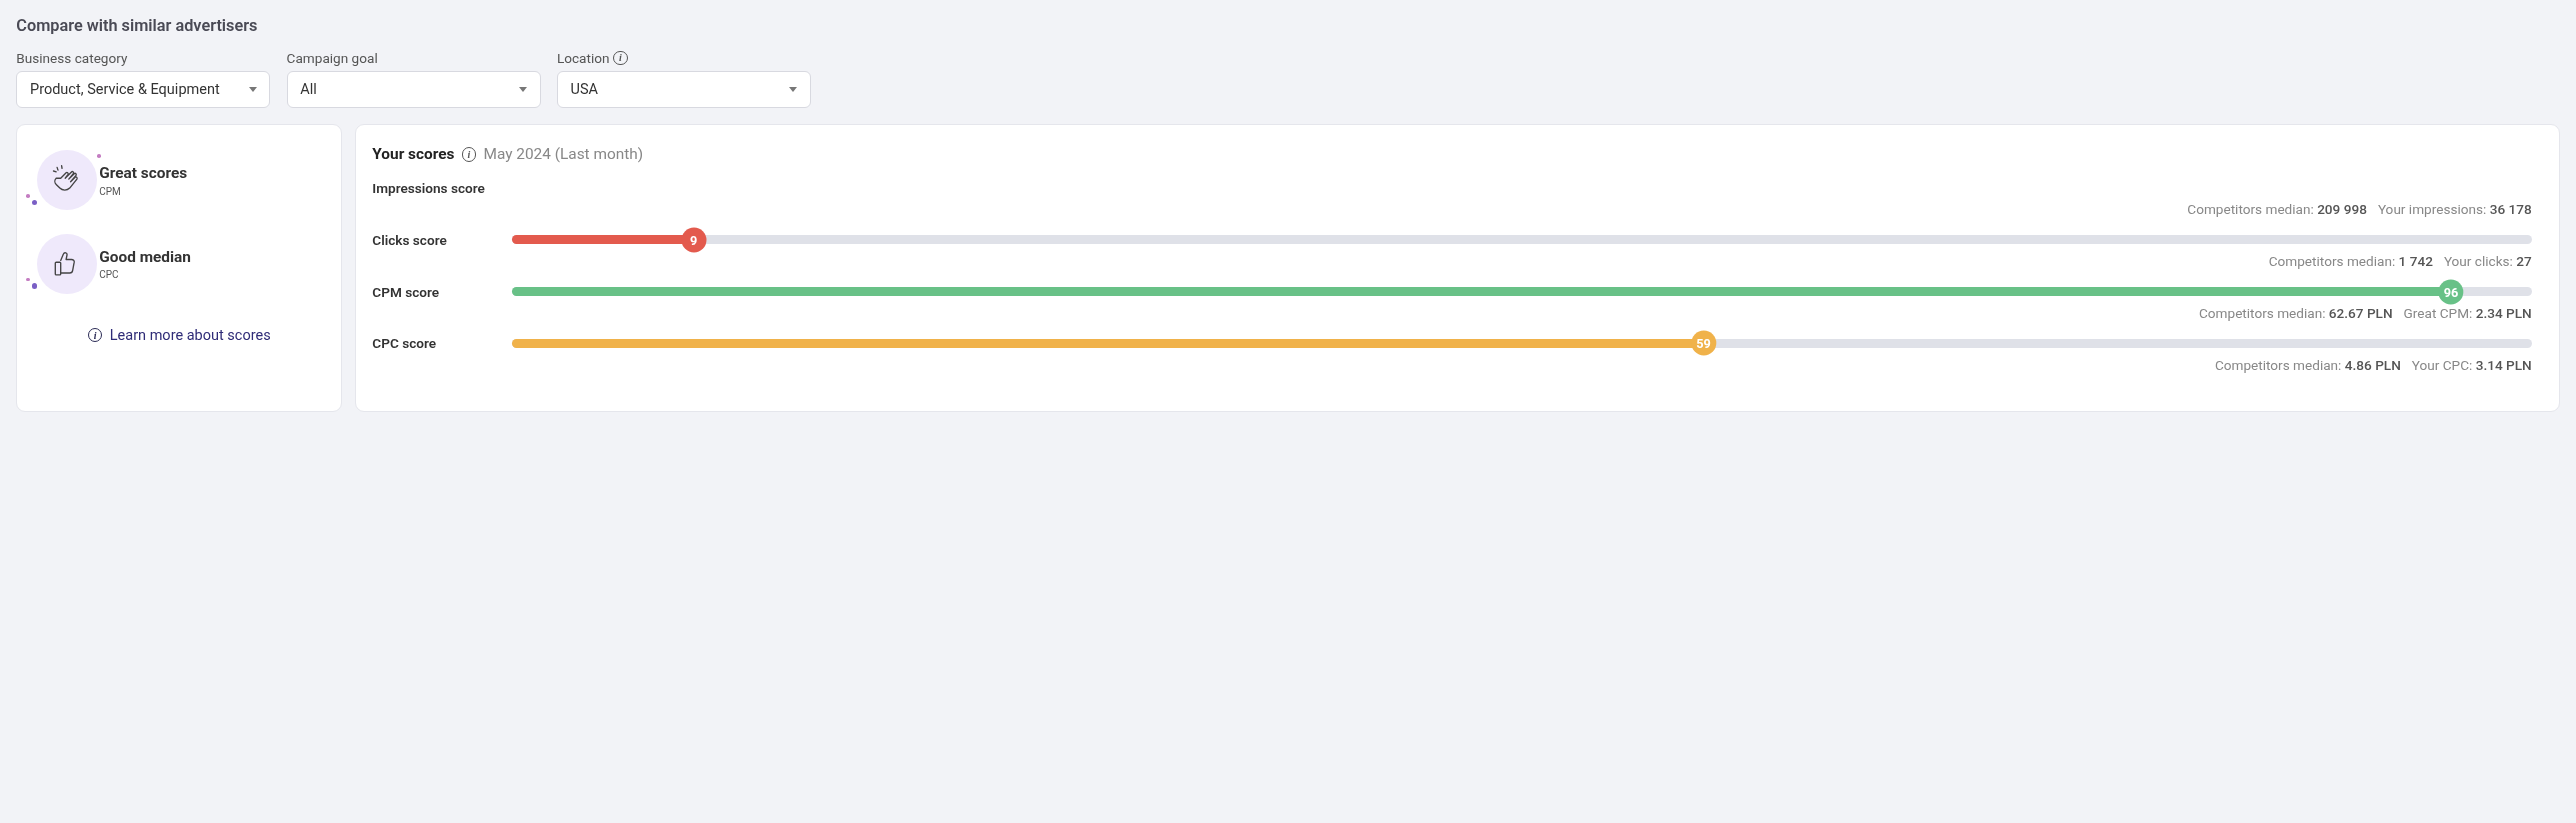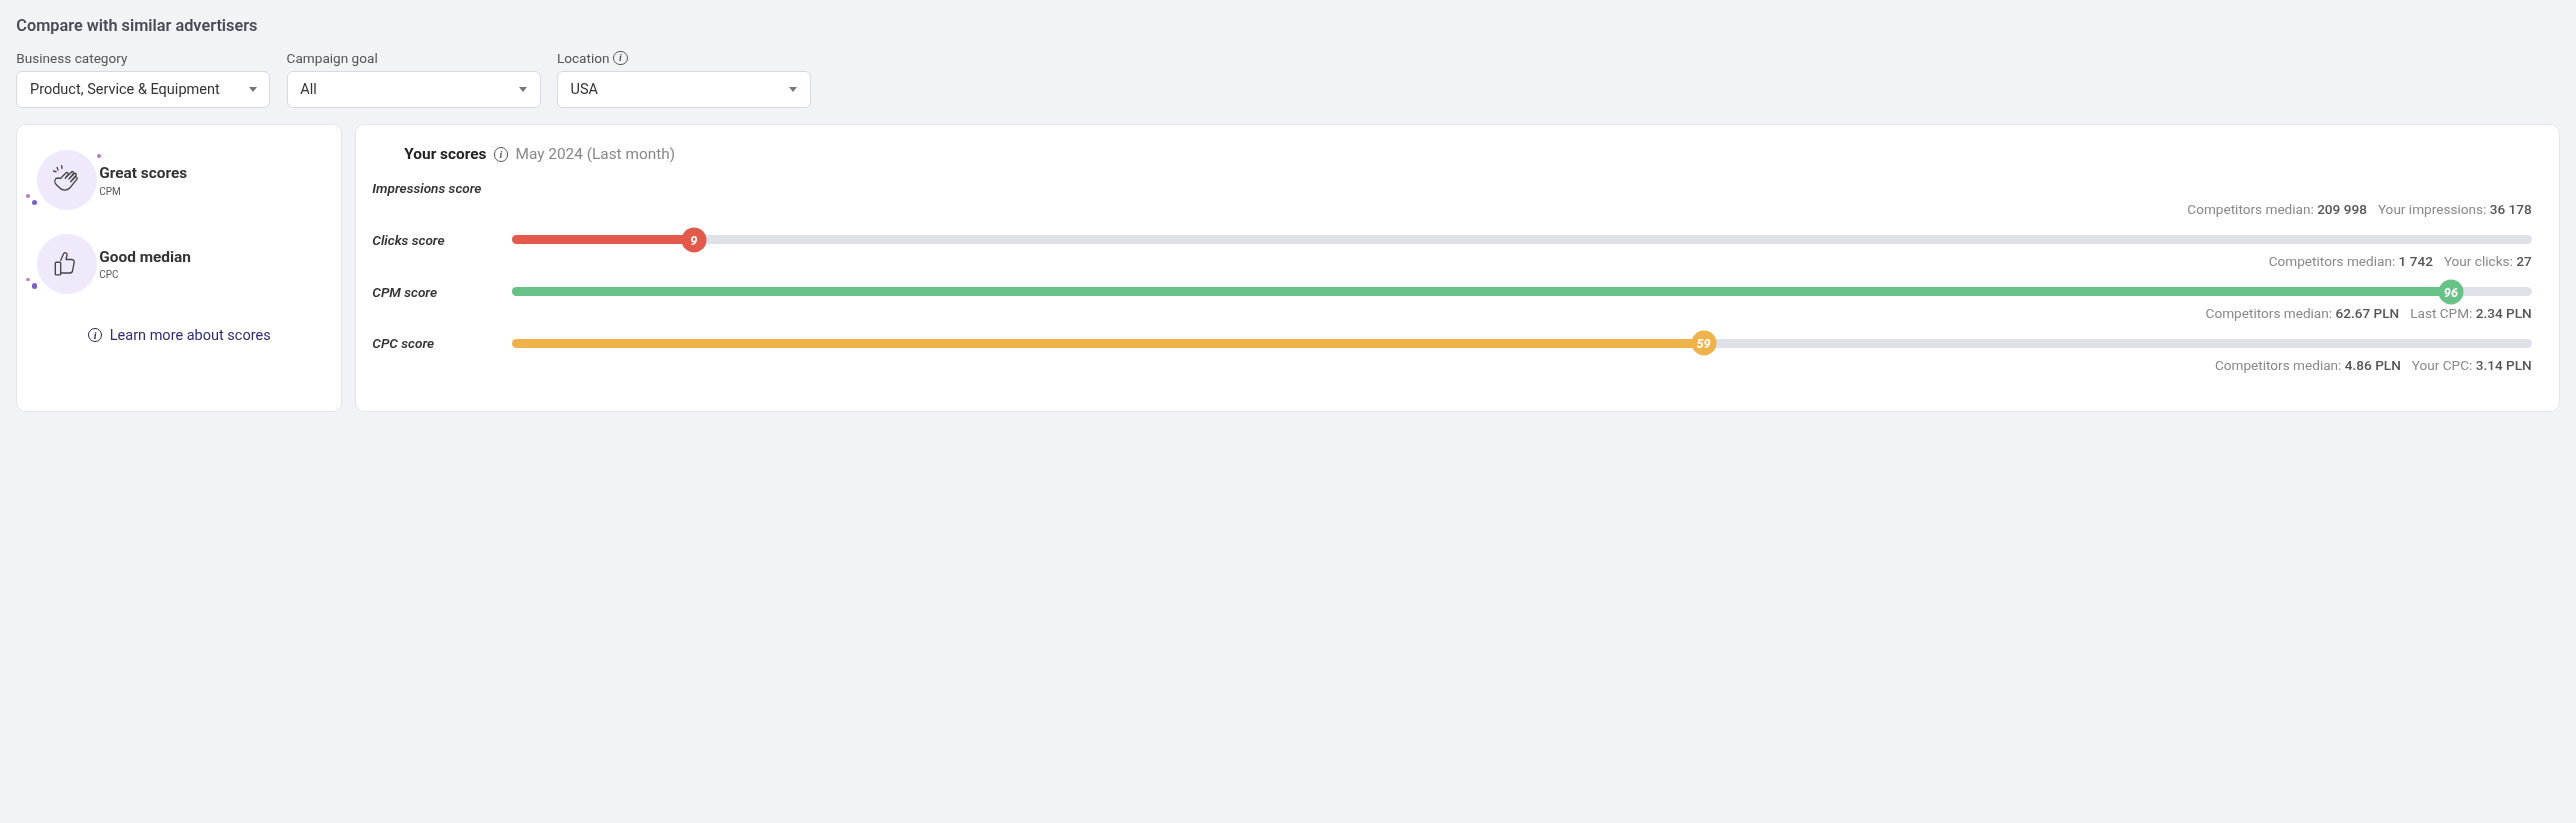--- a/index.html
+++ b/index.html
@@ -129,28 +129,27 @@
     flex: 1;
     padding: 20px 27px 23.6px 16.3px;
   }
   .scores-header {
     display: flex;
     align-items: center;
     gap: 7.3px;
     margin-bottom: 16.3px;
     font-size: 15.4px;
   }
-  .scores-header .label { font-weight: 700; color: #222; margin-left: 32px; }
+  .scores-header .label { font-weight: 700; color: #222; }
   .scores-header .period { color: #888; }
   .score-row {
     display: flex;
     align-items: center;
     gap: 12.7px;
     margin-bottom: 3.6px;
-    font-style: italic;
   }
   .score-name {
     width: 127px;
     flex-shrink: 0;
     font-weight: 600;
     color: #333;
     font-size: 13.6px;
   }
   .bar-track {
     flex: 1;
@@ -288,21 +287,21 @@
           <div class="score-sub"><span>Competitors median: </span><span class="val">1 742</span><span class="gap"></span><span>Your clicks: </span><span class="val">27</span></div>
         </div>
         <div>
           <div class="score-row">
             <div class="score-name">CPM score</div>
             <div class="bar-track">
               <div class="bar-fill color-green" style="width:96%"></div>
               <div class="bar-badge color-green" style="left:96%">96</div>
             </div>
           </div>
-          <div class="score-sub"><span>Competitors median: </span><span class="val">62.67 PLN</span><span class="gap"></span><span>Last CPM: </span><span class="val">2.34 PLN</span></div>
+          <div class="score-sub"><span>Competitors median: </span><span class="val">62.67 PLN</span><span class="gap"></span><span>Great CPM: </span><span class="val">2.34 PLN</span></div>
         </div>
         <div>
           <div class="score-row">
             <div class="score-name">CPC score</div>
             <div class="bar-track">
               <div class="bar-fill color-orange" style="width:59%"></div>
               <div class="bar-badge color-orange" style="left:59%">59</div>
             </div>
           </div>
           <div class="score-sub"><span>Competitors median: </span><span class="val">4.86 PLN</span><span class="gap"></span><span>Your CPC: </span><span class="val">3.14 PLN</span></div>

